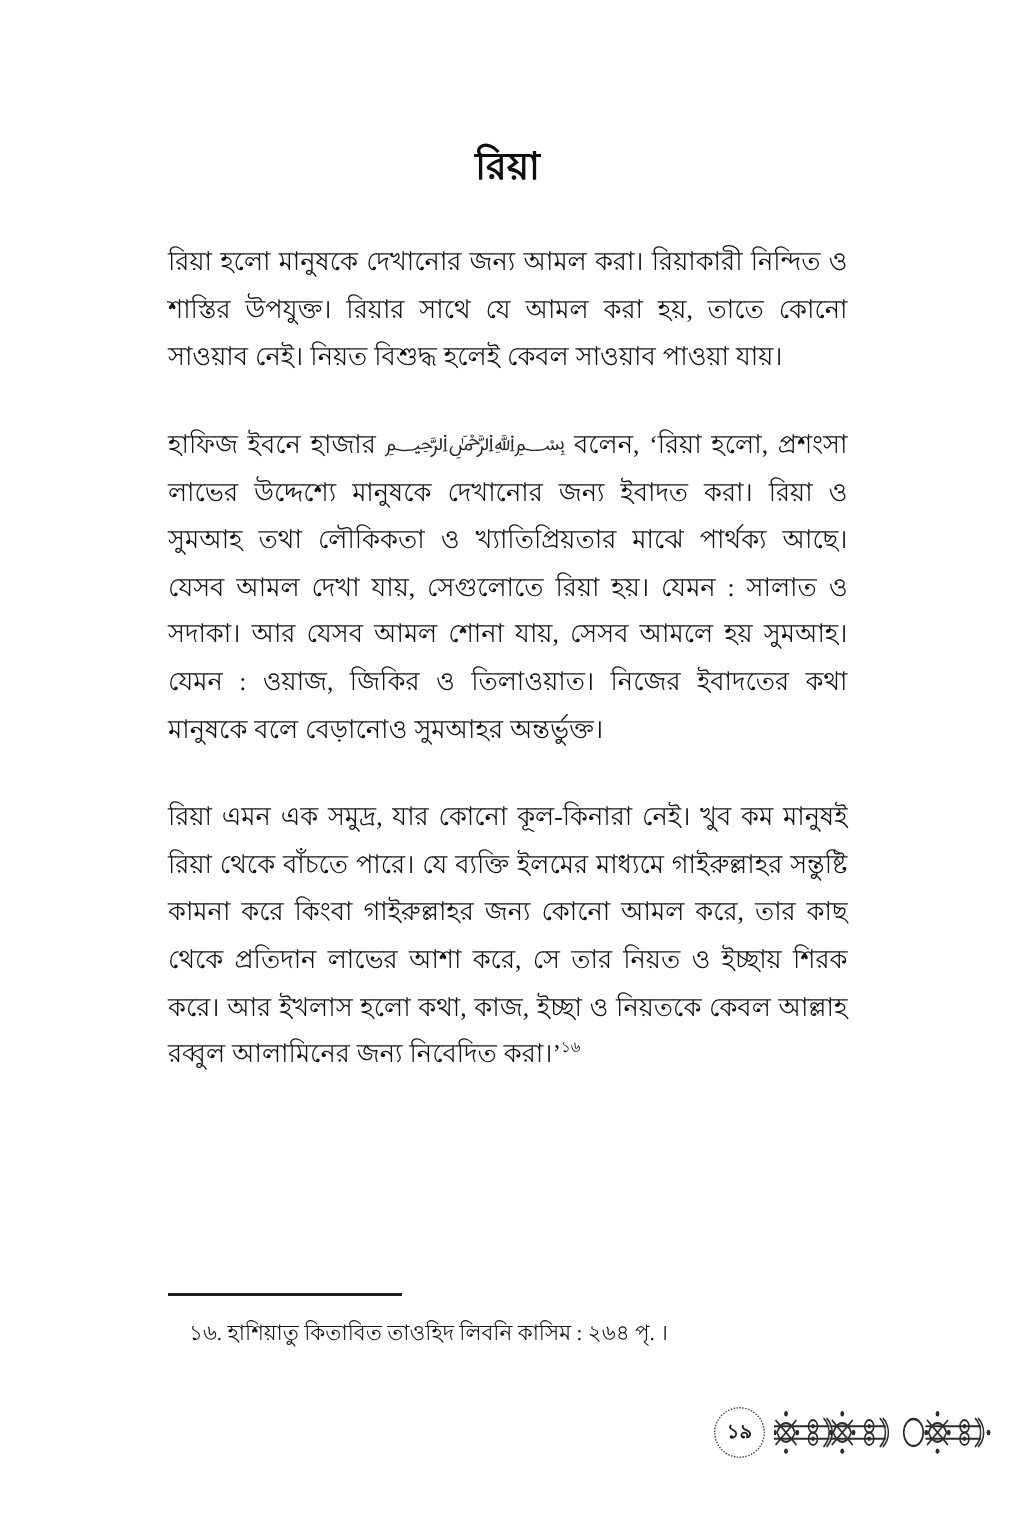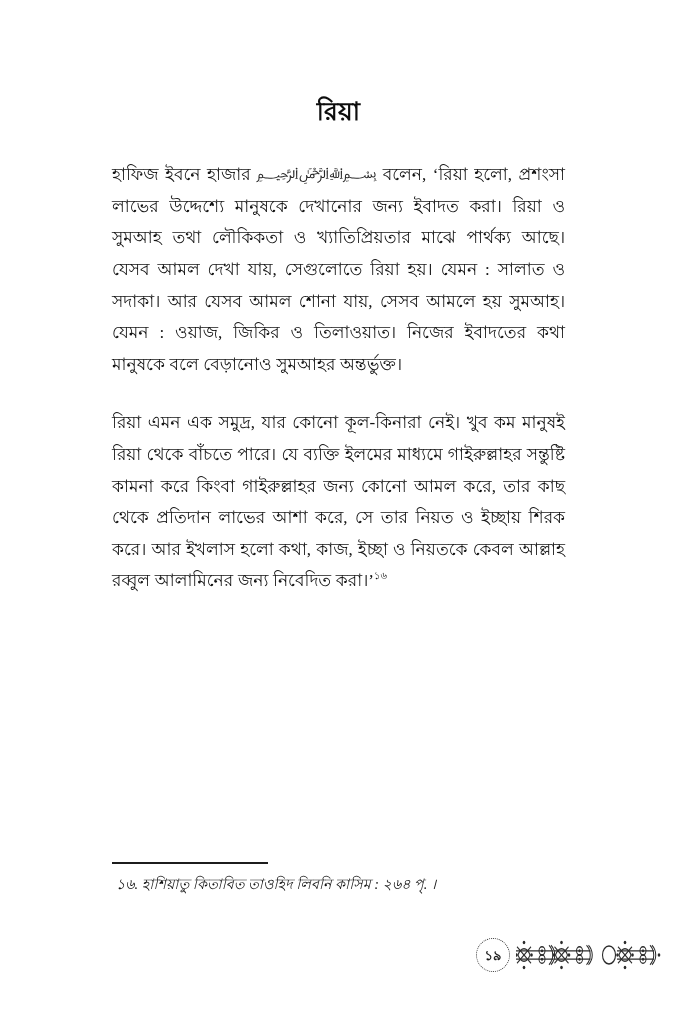--- a/index.html
+++ b/index.html
@@ -81,39 +81,39 @@
     width: 453px;
   }
   .footnote-rule {
     width: 156px;
     height: 0;
     border: 0;
     border-top: 2.4px solid #1c1c1c;
     margin: 0 0 9px 0;
   }
   .footnote-text {
-    margin: 4px;
+    margin: 14px;
     font-size: 14.3px;
     line-height: 22px;
     color: #141414;
     text-align: left;
     white-space: nowrap;
-    font-style: italic;
   }
 
   
   .footer {
     position: absolute;
     left: 476px;
     top: 932px;
     width: 190px;
     height: 46px;
     display: flex;
     align-items: center;
     gap: 6px;
+    font-family: Liberation Mono, monospace;
   }
 
   .page-number {
     position: relative;
     width: 34px;
     height: 34px;
     flex: 0 0 34px;
     border-radius: 50%;
     border: 1.6px dotted #3a3a3a;
     display: flex;
@@ -137,20 +137,21 @@
 </style>
 </head>
 <body>
 
 <div class="page">
 
   <div class="content">
 
     <h1 class="chapter-title">রিয়া</h1>
 
+    <p class="body-par">রিয়া হলো মানুষকে দেখানোর জন্য আমল করা। রিয়াকারী নিন্দিত ও শাস্তির উপযুক্ত। রিয়ার সাথে যে আমল করা হয়, তাতে কোনো সাওয়াব নেই। নিয়ত বিশুদ্ধ হলেই কেবল সাওয়াব পাওয়া যায়।</p>
 
     <p class="body-par"><span>হাফিজ ইবনে হাজার </span><span class="honorific">﷽</span><span> বলেন, ‘রিয়া হলো, প্রশংসা লাভের উদ্দেশ্যে মানুষকে দেখানোর জন্য ইবাদত করা। রিয়া ও সুমআহ তথা লৌকিকতা ও খ্যাতিপ্রিয়তার মাঝে পার্থক্য আছে। যেসব আমল দেখা যায়, সেগুলোতে রিয়া হয়। যেমন : সালাত ও সদাকা। আর যেসব আমল শোনা যায়, সেসব আমলে হয় সুমআহ। যেমন : ওয়াজ, জিকির ও তিলাওয়াত। নিজের ইবাদতের কথা মানুষকে বলে বেড়ানোও সুমআহর অন্তর্ভুক্ত।</span></p>
 
     <p class="body-par"><span>রিয়া এমন এক সমুদ্র, যার কোনো কূল-কিনারা নেই। খুব কম মানুষই রিয়া থেকে বাঁচতে পারে। যে ব্যক্তি ইলমের মাধ্যমে গাইরুল্লাহর সন্তুষ্টি কামনা করে কিংবা গাইরুল্লাহর জন্য কোনো আমল করে, তার কাছ থেকে প্রতিদান লাভের আশা করে, সে তার নিয়ত ও ইচ্ছায় শিরক করে। আর ইখলাস হলো কথা, কাজ, ইচ্ছা ও নিয়তকে কেবল আল্লাহ রব্বুল আলামিনের জন্য নিবেদিত করা।’</span><sup class="fn-ref">১৬</sup></p>
 
   </div>
 
   <div class="footnote-zone">
     <hr class="footnote-rule">
     <p class="footnote-text">১৬. হাশিয়াতু কিতাবিত তাওহিদ লিবনি কাসিম : ২৬৪ পৃ. ।</p>

